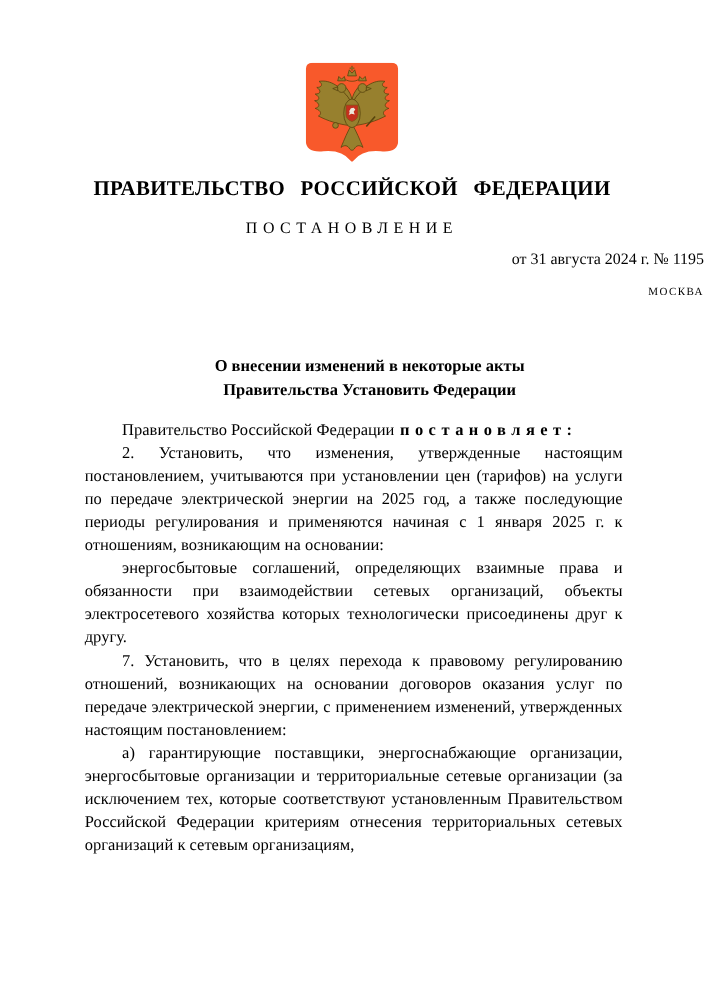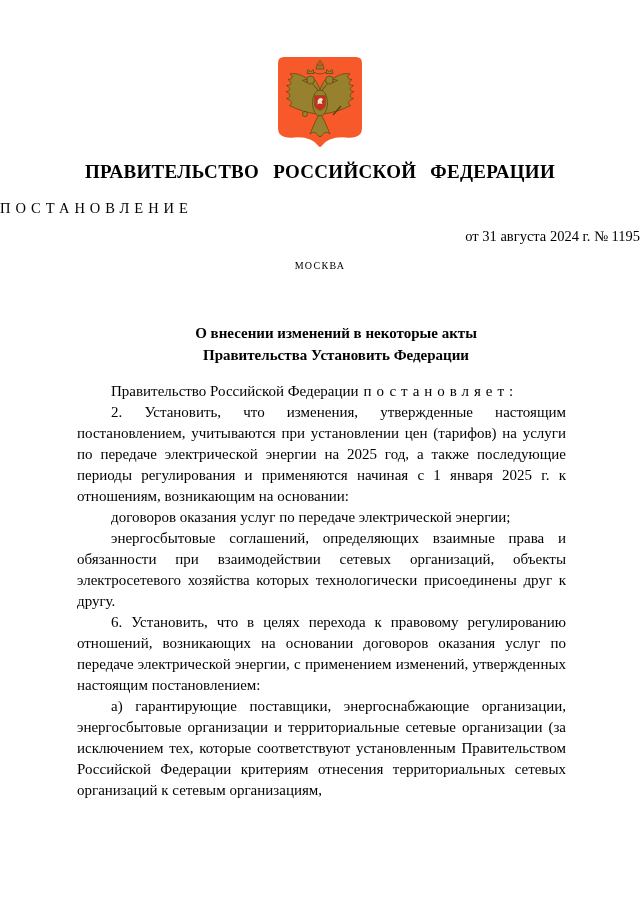--- a/index.html
+++ b/index.html
@@ -29,40 +29,40 @@
     font-weight: bold;
     letter-spacing: 0.3px;
     word-spacing: 9px;
     white-space: nowrap;
   }
   .doc-type {
     position: absolute;
     top: 200px;
     left: 0;
     width: 640px;
-    text-align: left;
+    text-align: center;
     font-size: 14.5px;
     letter-spacing: 5px;
     white-space: nowrap;
   }
   .date-line {
     position: absolute;
     top: 228px;
     left: 0;
     width: 640px;
     text-align: right;
     font-size: 14.5px;
     white-space: nowrap;
   }
   .city-line {
     position: absolute;
     top: 260px;
     left: 0;
     width: 640px;
-    text-align: center;
+    text-align: right;
     font-size: 10px;
     letter-spacing: 1.3px;
     white-space: nowrap;
   }
   .doc-title {
     position: absolute;
     top: 322px;
     left: 16px;
     width: 640px;
     text-align: center;
@@ -78,21 +78,21 @@
     font-size: 15px;
     line-height: 21px;
     text-align: justify;
   }
   .doc-body p {
     margin: 0;
     padding: 0;
     text-indent: 34px;
   }
   .decree-verb {
-    font-weight: normal;
+    font-weight: bold;
     letter-spacing: 0.33em;
     margin-left: 5px;
   }
 </style>
 </head>
 <body>
 
 <div class="page">
 
   <div class="emblem">
@@ -139,19 +139,18 @@
   <div class="city-line">МОСКВА</div>
 
   <div class="doc-title">
     <div>О внесении изменений в некоторые акты</div>
     <div>Правительства Установить Федерации</div>
   </div>
 
   <div class="doc-body">
     <p><span>Правительство Российской Федерации</span><span class="decree-verb">постановляет:</span></p>
     <p>2. Установить, что изменения, утвержденные настоящим постановлением, учитываются при установлении цен (тарифов) на услуги по передаче электрической энергии на 2025 год, а также последующие периоды регулирования и применяются начиная с 1 января 2025 г. к отношениям, возникающим на основании:</p>
-    <p>договоров оказания услуг по передаче электрической энергии;</p>
     <p>энергосбытовые соглашений, определяющих взаимные права и обязанности при взаимодействии сетевых организаций, объекты электросетевого хозяйства которых технологически присоединены друг к другу.</p>
-    <p>6. Установить, что в целях перехода к правовому регулированию отношений, возникающих на основании договоров оказания услуг по передаче электрической энергии, с применением изменений, утвержденных настоящим постановлением:</p>
+    <p>7. Установить, что в целях перехода к правовому регулированию отношений, возникающих на основании договоров оказания услуг по передаче электрической энергии, с применением изменений, утвержденных настоящим постановлением:</p>
     <p>а) гарантирующие поставщики, энергоснабжающие организации, энергосбытовые организации и территориальные сетевые организации (за исключением тех, которые соответствуют установленным Правительством Российской Федерации критериям отнесения территориальных сетевых организаций к сетевым организациям,</p>
   </div>
 
 </div>
 
 </body></html>

